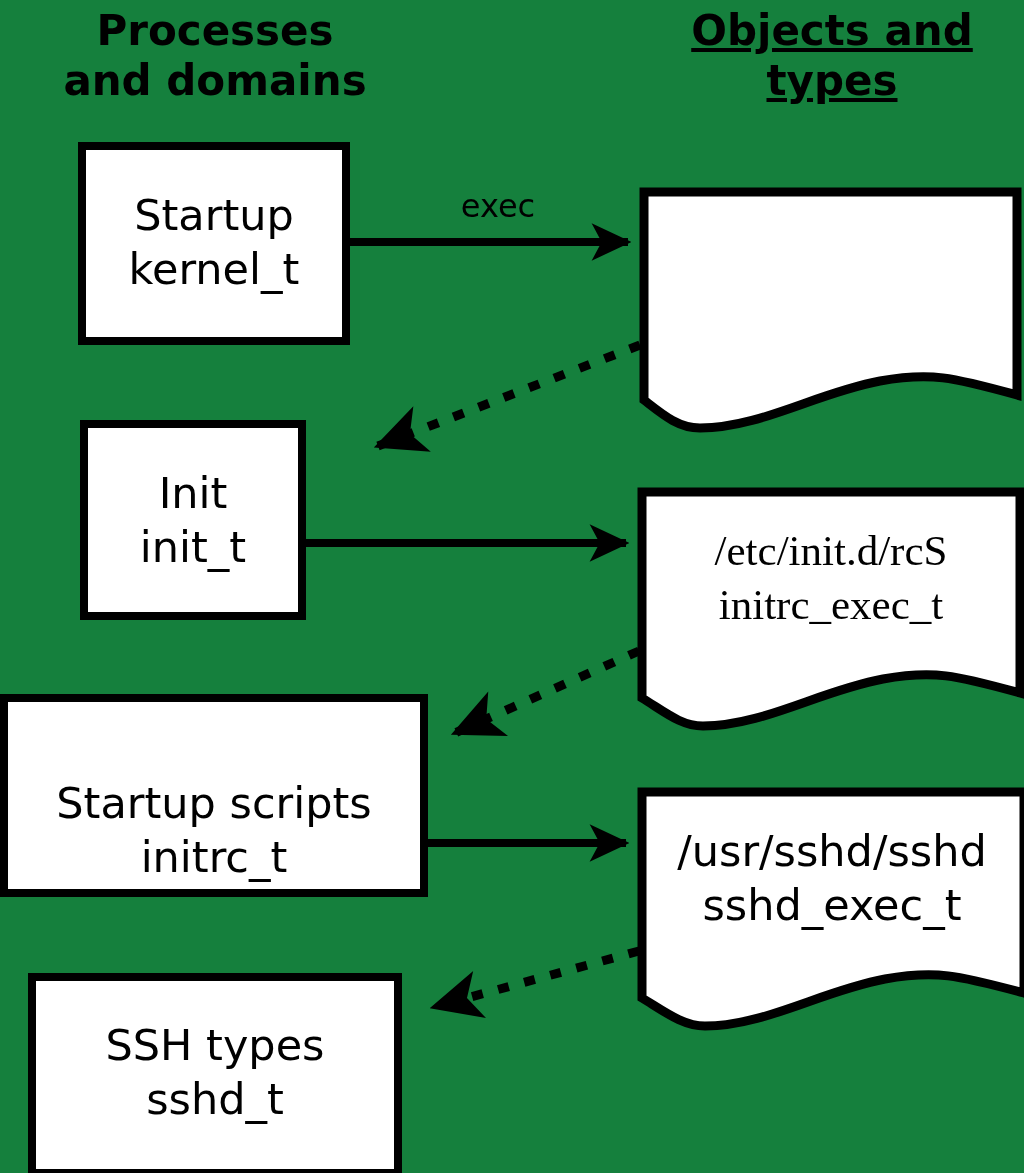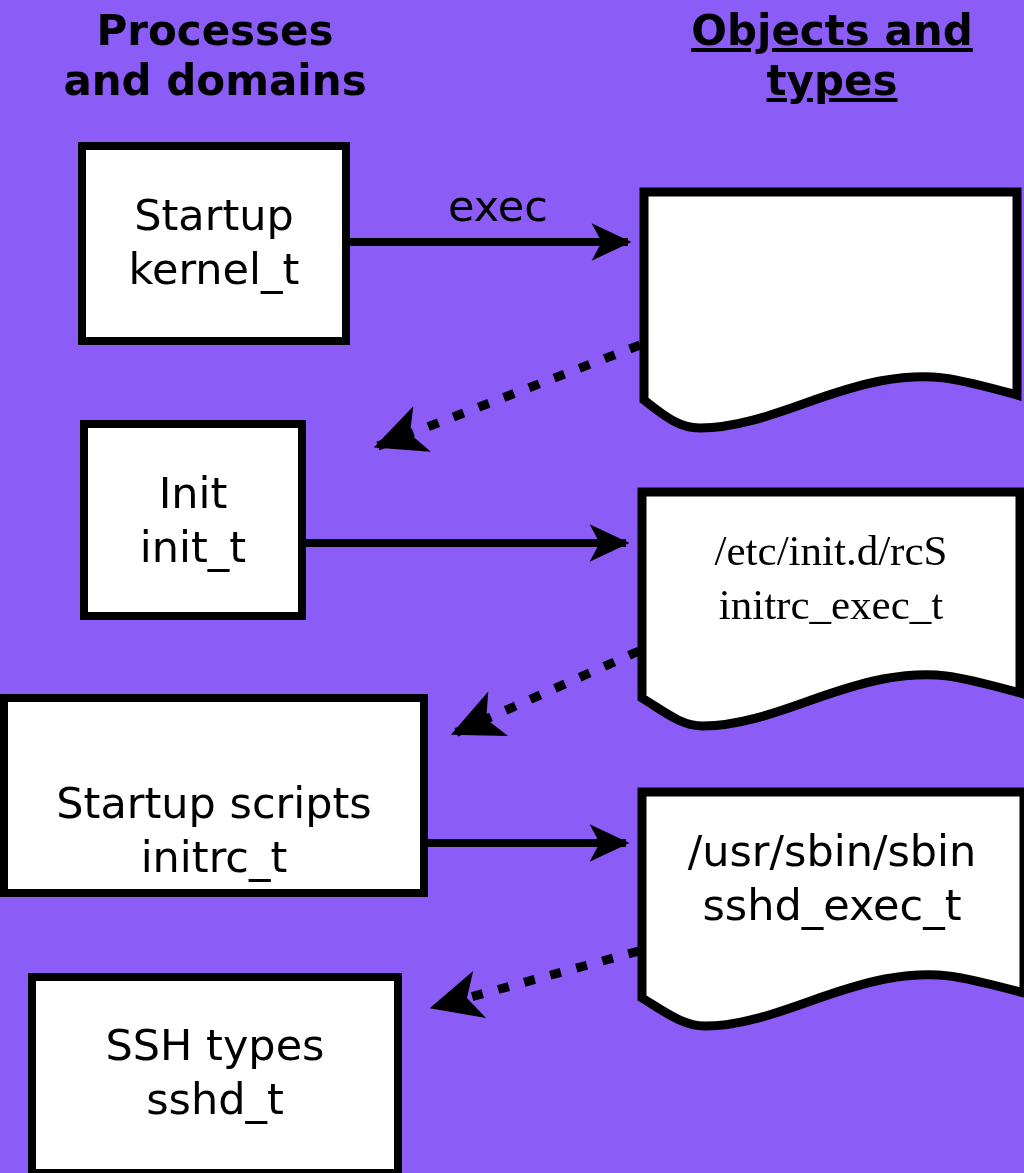--- a/index.html
+++ b/index.html
@@ -10,21 +10,21 @@
   }
   body {
     font-family: "DejaVu Sans", "Liberation Sans", sans-serif;
     color: #000000;
   }
   #diagram-root {
     position: relative;
     width: 1024px;
     height: 1173px;
     overflow: hidden;
-    background: #8b5cf6;
+    background: #15803d;
   }
   #diagram-svg {
     position: absolute;
     top: 0;
     left: 0;
     width: 1024px;
     height: 1173px;
     display: block;
   }
   .col-header {
@@ -42,21 +42,21 @@
   .node-label {
     position: absolute;
     text-align: center;
     font-size: 43px;
     line-height: 54px;
     white-space: pre-line;
     pointer-events: none;
   }
   .edge-label {
     position: absolute;
-    font-size: 43px;
+    font-size: 32px;
     line-height: 48px;
     text-align: center;
     white-space: nowrap;
   }
 </style>
 </head>
 <body>
 
 <div id="diagram-root">
 
@@ -121,18 +121,18 @@
   <div class="node-label" style="left:4px; top:740px; width:420px;margin-top:36px;">Startup scripts
 initrc_t</div>
 
   <div class="node-label" style="left:32px; top:1018px; width:366px;">SSH types
 sshd_t</div>
 
 
   <div class="node-label" style="left:642px; top:524px; width:378px;font-family:Liberation Serif, serif;">/etc/init.d/rcS
 initrc_exec_t</div>
 
-  <div class="node-label" style="left:642px; top:824px; width:380px;">/usr/sbin/sbin
+  <div class="node-label" style="left:642px; top:824px; width:380px;">/usr/sshd/sshd
 sshd_exec_t</div>
 
   <div class="edge-label" style="left:398px; top:182px; width:200px;">exec</div>
 
 </div>
 
 </body></html>

